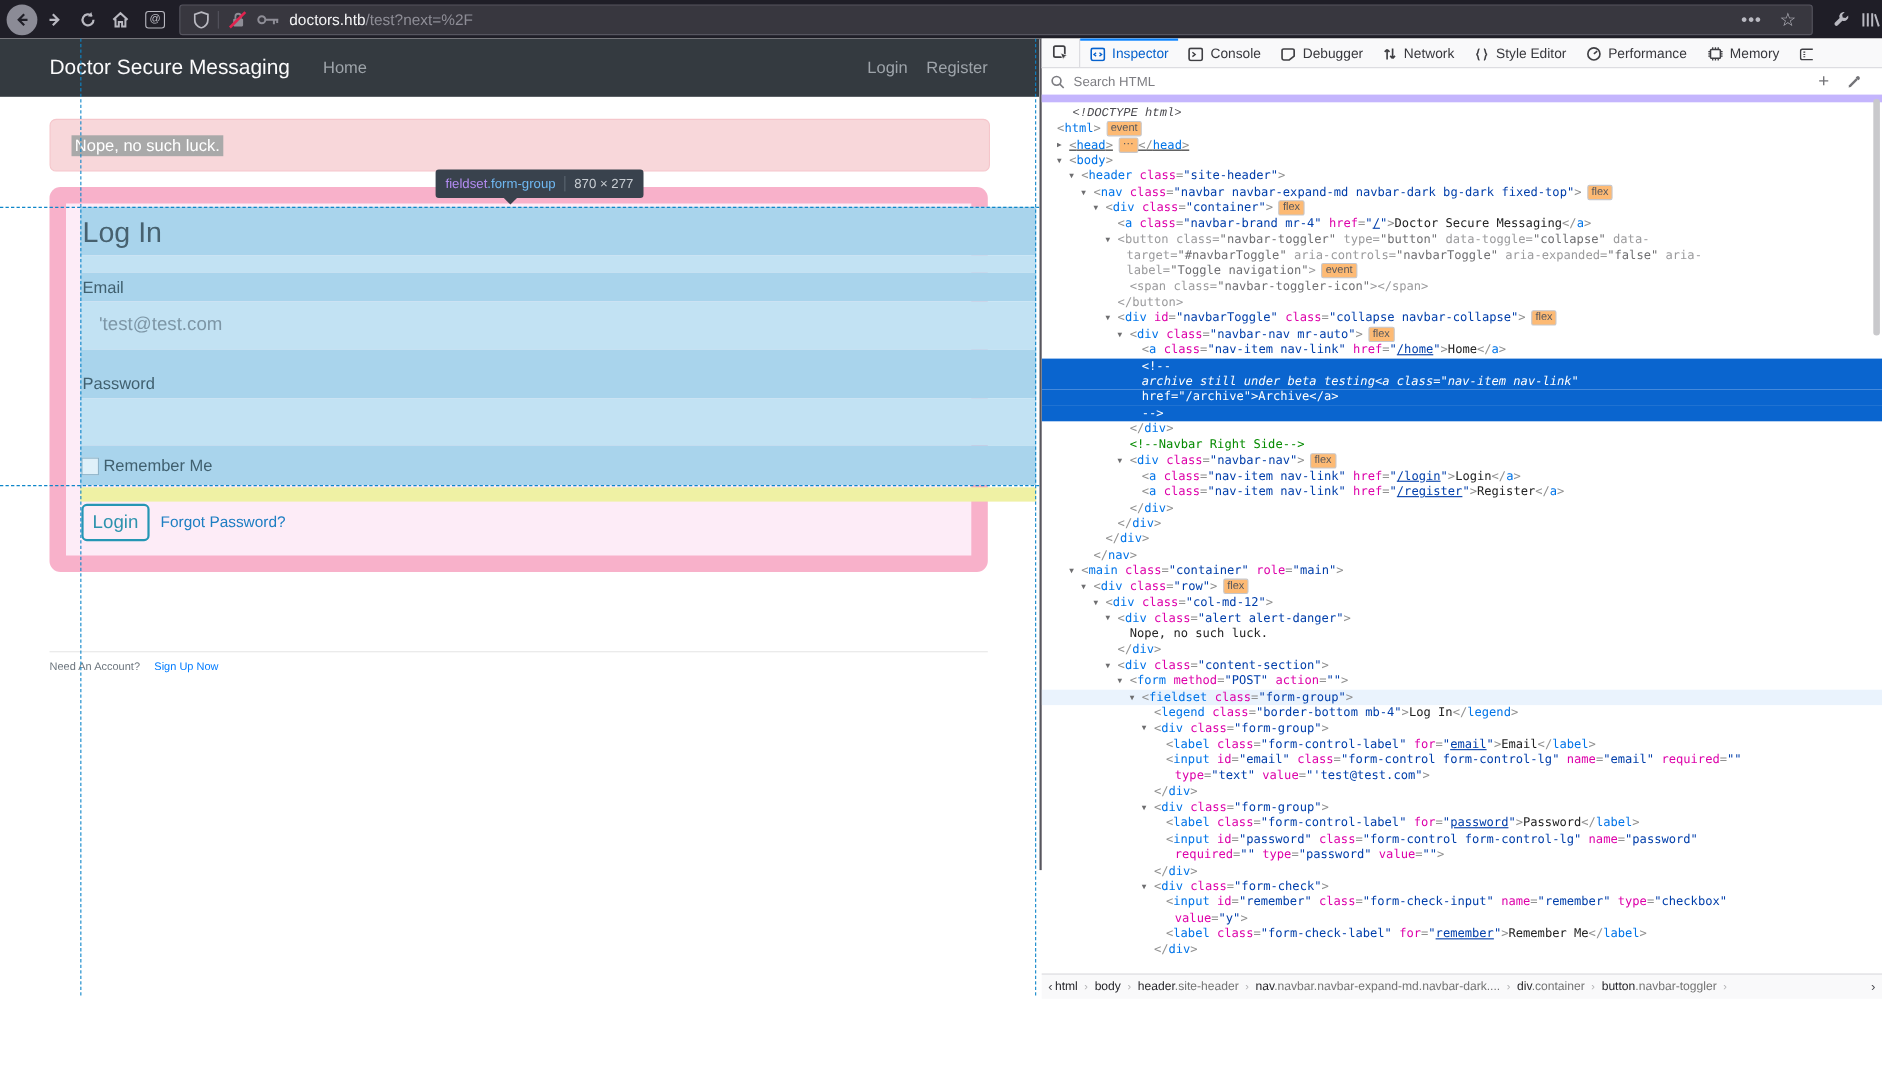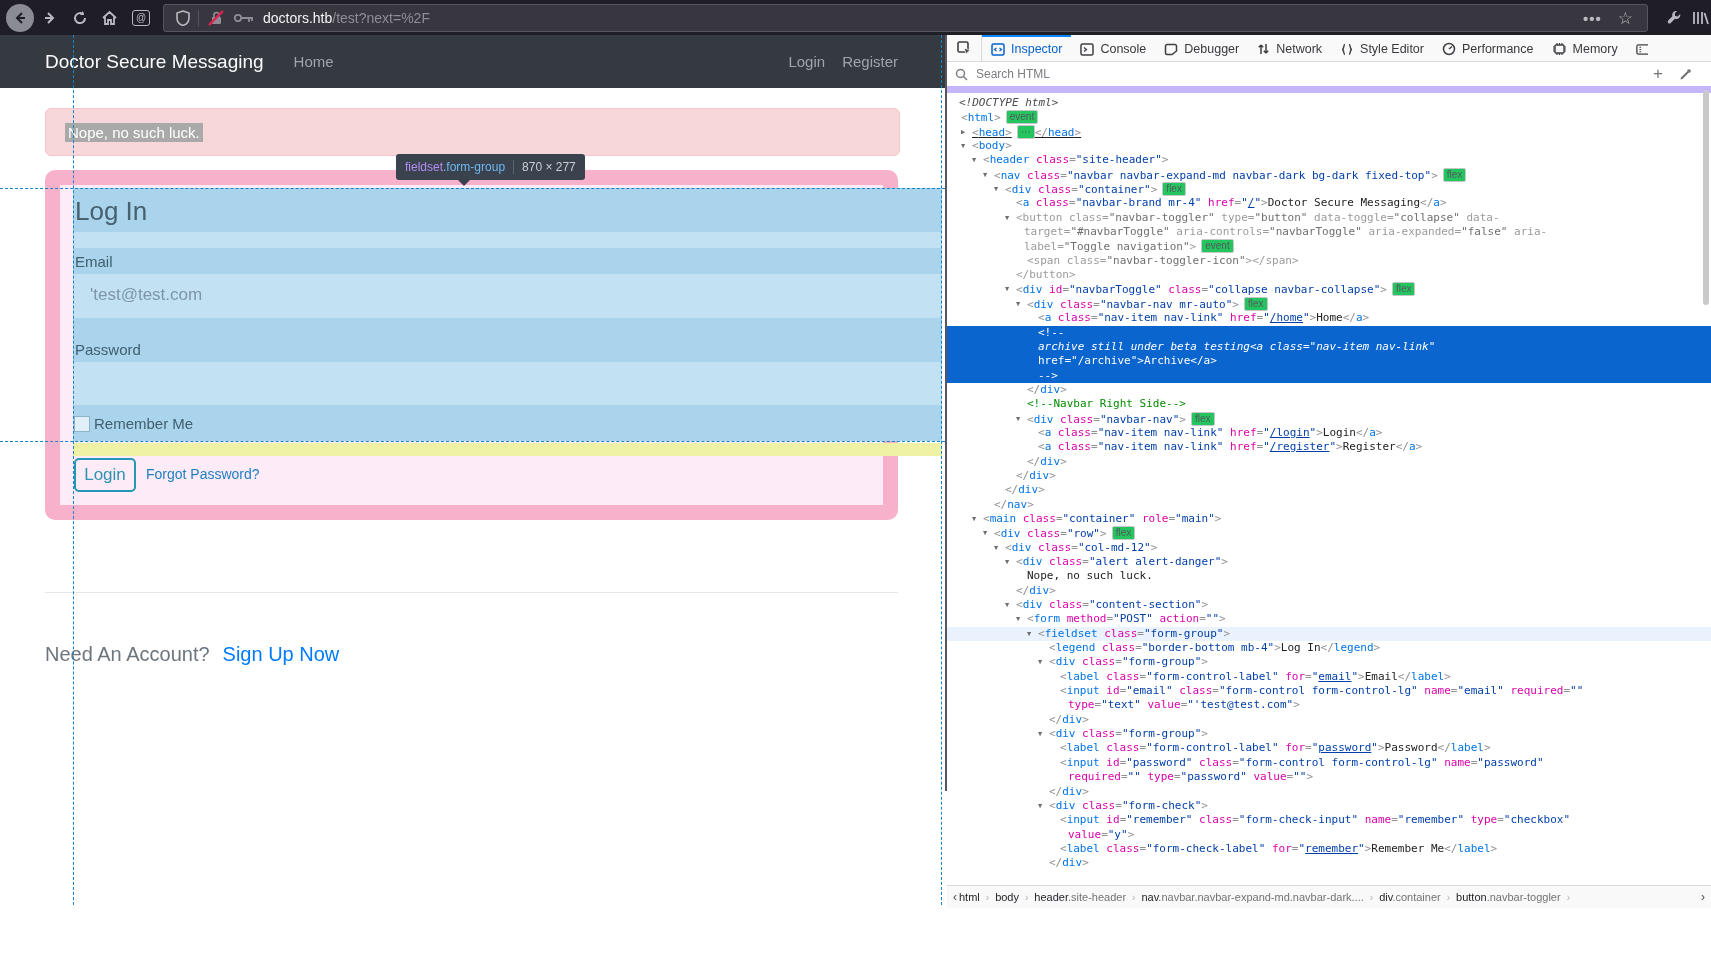--- a/index.html
+++ b/index.html
@@ -34,21 +34,21 @@
   .blight{background:#c2e2f3;}
   .byellow{background:#eff1a4;}
   #legend-txt{font-size:26px;color:#47616f;padding:8px 0 0 2px;}
   .flabel{font-size:15px;color:#40606f;}
   #email-val{font-size:17px;color:#7d96a6;padding:11px 0 0 17px;}
   #remember-row{display:flex;align-items:center;}
   #remember-box{width:14px;height:14px;background:#dff0f9;border:1px solid #8fb4c9;margin:0 4px 0 1px;}
   #login-btn{position:absolute;left:74px;top:423px;width:62px;height:34px;border:2px solid #2596b4;border-radius:5px;background:transparent;color:#2e93ae;font-size:17px;font-family:"Liberation Sans",sans-serif;}
   #forgot-link{position:absolute;left:146px;top:431px;font-size:14px;color:#1d7ec2;text-decoration:none;}
   #page-hr{position:absolute;left:45px;top:557px;width:853px;height:1px;background:#e7e7e7;}
-  #signup{position:absolute;left:45px;top:608px;font-size:20px;color:#6c757d;}
+  #signup{position:absolute;left:45px;top:566px;font-size:10px;color:#6c757d;}
   #signup a{color:#007bff;text-decoration:none;margin-left:13px;}
   
   .guide-h{position:absolute;left:0;width:945px;border-top:1px dashed #0e86c9;}
   .guide-v{position:absolute;top:0;height:870px;border-left:1px dashed #0e86c9;}
   
   #infobar{position:absolute;left:396px;top:119px;height:26px;background:#39424d;border-radius:3px;display:flex;align-items:center;padding:0 9px;font-size:12px;white-space:nowrap;}
   #infobar:after{content:"";position:absolute;left:62px;bottom:-6px;border:6px solid transparent;border-top-color:#39424d;border-bottom:0;}
   #infobar .tag{color:#b48cf2;}
   #infobar .cls{color:#6fb8f2;}
   #infobar .sep{width:1px;height:14px;background:#5b6670;margin:0 8px;}
@@ -64,21 +64,21 @@
   #dt-search input{flex:1;border:none;outline:none;font-size:12px;color:#38383d;font-family:"Liberation Sans",sans-serif;}
   #dt-search input::placeholder{color:#7d7d82;}
   #dt-search .right-ic{display:flex;gap:16px;color:#737377;align-items:center;padding-right:10px;}
   #markup{height:792px;overflow:hidden;font-family:"DejaVu Sans Mono",monospace;font-size:11px;color:#222;position:relative;padding-top:3px;box-sizing:border-box;}
   .mrow{position:relative;height:14.35px;line-height:14.35px;white-space:nowrap;}
   .arw{position:absolute;font-size:7px;color:#6e6e70;top:0;}
   .pn{color:#909090;} .tg{color:#0074e8;} .at{color:#dd00a9;} .vl{color:#003eaa;}
   .lk{color:#003eaa;text-decoration:underline;} .tx{color:#222;} .cm{color:#058b00;}
   .gr{color:#9b9b9d;} .gv{color:#6f6f72;} .it{color:#4a4a4f;font-style:italic;}
   .wh{color:#fff;}
-  .bdg{display:inline-block;margin-left:5px;padding:0 3px;border:1px solid #c7c7cb;border-radius:2px;background:#22c55e;color:#58585d;font:10px "Liberation Sans",sans-serif;line-height:12px;vertical-align:1px;}
+  .bdg{display:inline-block;margin-left:5px;padding:0 3px;border:1px solid #c7c7cb;border-radius:2px;background:#fdba74;color:#58585d;font:10px "Liberation Sans",sans-serif;line-height:12px;vertical-align:1px;}
   .sel{background:#0a65cf;}
   .sel span{color:#fff !important;}
   .hov{background:#eaf3fd;}
   #dt-crumbs{height:22px;background:#f9f9fa;border-top:1px solid #dadade;display:flex;align-items:center;font-size:11px;padding:0 6px;gap:2px;white-space:nowrap;overflow:hidden;}
   .crumb .ctag{color:#25252a;} .crumb .ccls{color:#737373;}
   .csep{color:#b1b1b3;padding:0 4px;font-size:10px;}
   .cnav{color:#4a4a4f;font-size:12px;}
   #dt-scroll{position:absolute;right:2px;top:55px;width:6px;height:215px;background:#c9c9cc;border-radius:3px;}
 </style>
 </head>
@@ -275,21 +275,21 @@
     <span class="right-ic">
       <span style="font-size:17px;">+</span>
       <svg width="14" height="14" viewBox="0 0 14 14">
           <path d="M1.5 12.5 L2 10.5 L8.5 4 L10 5.5 L3.5 12 Z" fill="#737377"></path>
           <path d="M9 2.5 a1.8 1.8 0 0 1 2.5 2.5 L10.5 6 L8 3.5 Z" fill="#737377"></path>
         </svg>
     </span>
   </div>
 
   <div id="markup">
-      <div class="mrow" style="padding-left: 12px;"><span class="it">&lt;!DOCTYPE html&gt;</span></div>
+      <div class="mrow" style="padding-left: 28px; font-family: Liberation Mono, monospace;"><span class="it">&lt;!DOCTYPE html&gt;</span></div>
       <div class="mrow" style="padding-left: 14px;"><span class="pn">&lt;</span><span class="tg">html</span><span class="pn">&gt;</span><span class="bdg">event</span></div>
       <div class="mrow" style="padding-left: 25px; text-decoration: underline;"><span class="arw" style="left: 14px;">▶</span><span class="pn">&lt;</span><span class="tg">head</span><span class="pn">&gt;</span><span class="bdg">⋯</span><span class="pn">&lt;/</span><span class="tg">head</span><span class="pn">&gt;</span></div>
       <div class="mrow" style="padding-left: 25px;"><span class="arw" style="left: 14px;">▼</span><span class="pn">&lt;</span><span class="tg">body</span><span class="pn">&gt;</span></div>
       <div class="mrow" style="padding-left: 36px;"><span class="arw" style="left: 25px;">▼</span><span class="pn">&lt;</span><span class="tg">header</span><span class="at"> class</span><span class="pn">=</span><span class="vl">"site-header"</span><span class="pn">&gt;</span></div>
       <div class="mrow" style="padding-left: 47px;"><span class="arw" style="left: 36px;">▼</span><span class="pn">&lt;</span><span class="tg">nav</span><span class="at"> class</span><span class="pn">=</span><span class="vl">"navbar navbar-expand-md navbar-dark bg-dark fixed-top"</span><span class="pn">&gt;</span><span class="bdg">flex</span></div>
       <div class="mrow" style="padding-left: 58px;"><span class="arw" style="left: 47px;">▼</span><span class="pn">&lt;</span><span class="tg">div</span><span class="at"> class</span><span class="pn">=</span><span class="vl">"container"</span><span class="pn">&gt;</span><span class="bdg">flex</span></div>
       <div class="mrow" style="padding-left: 69px;"><span class="pn">&lt;</span><span class="tg">a</span><span class="at"> class</span><span class="pn">=</span><span class="vl">"navbar-brand mr-4"</span><span class="at"> href</span><span class="pn">=</span><span class="vl">"</span><span class="lk">/</span><span class="vl">"</span><span class="pn">&gt;</span><span class="tx">Doctor Secure Messaging</span><span class="pn">&lt;/</span><span class="tg">a</span><span class="pn">&gt;</span></div>
       <div class="mrow" style="padding-left: 69px;"><span class="arw" style="left: 58px;">▼</span><span class="gr">&lt;button class</span><span class="gr">=</span><span class="gv">"navbar-toggler"</span><span class="gr"> type</span><span class="gr">=</span><span class="gv">"button"</span><span class="gr"> data-toggle</span><span class="gr">=</span><span class="gv">"collapse"</span><span class="gr"> data-</span></div>
       <div class="mrow" style="padding-left: 77px;"><span class="gr">target</span><span class="gr">=</span><span class="gv">"#navbarToggle"</span><span class="gr"> aria-controls</span><span class="gr">=</span><span class="gv">"navbarToggle"</span><span class="gr"> aria-expanded</span><span class="gr">=</span><span class="gv">"false"</span><span class="gr"> aria-</span></div>
       <div class="mrow" style="padding-left: 77px;"><span class="gr">label</span><span class="gr">=</span><span class="gv">"Toggle navigation"</span><span class="gr">&gt;</span><span class="bdg">event</span></div>

